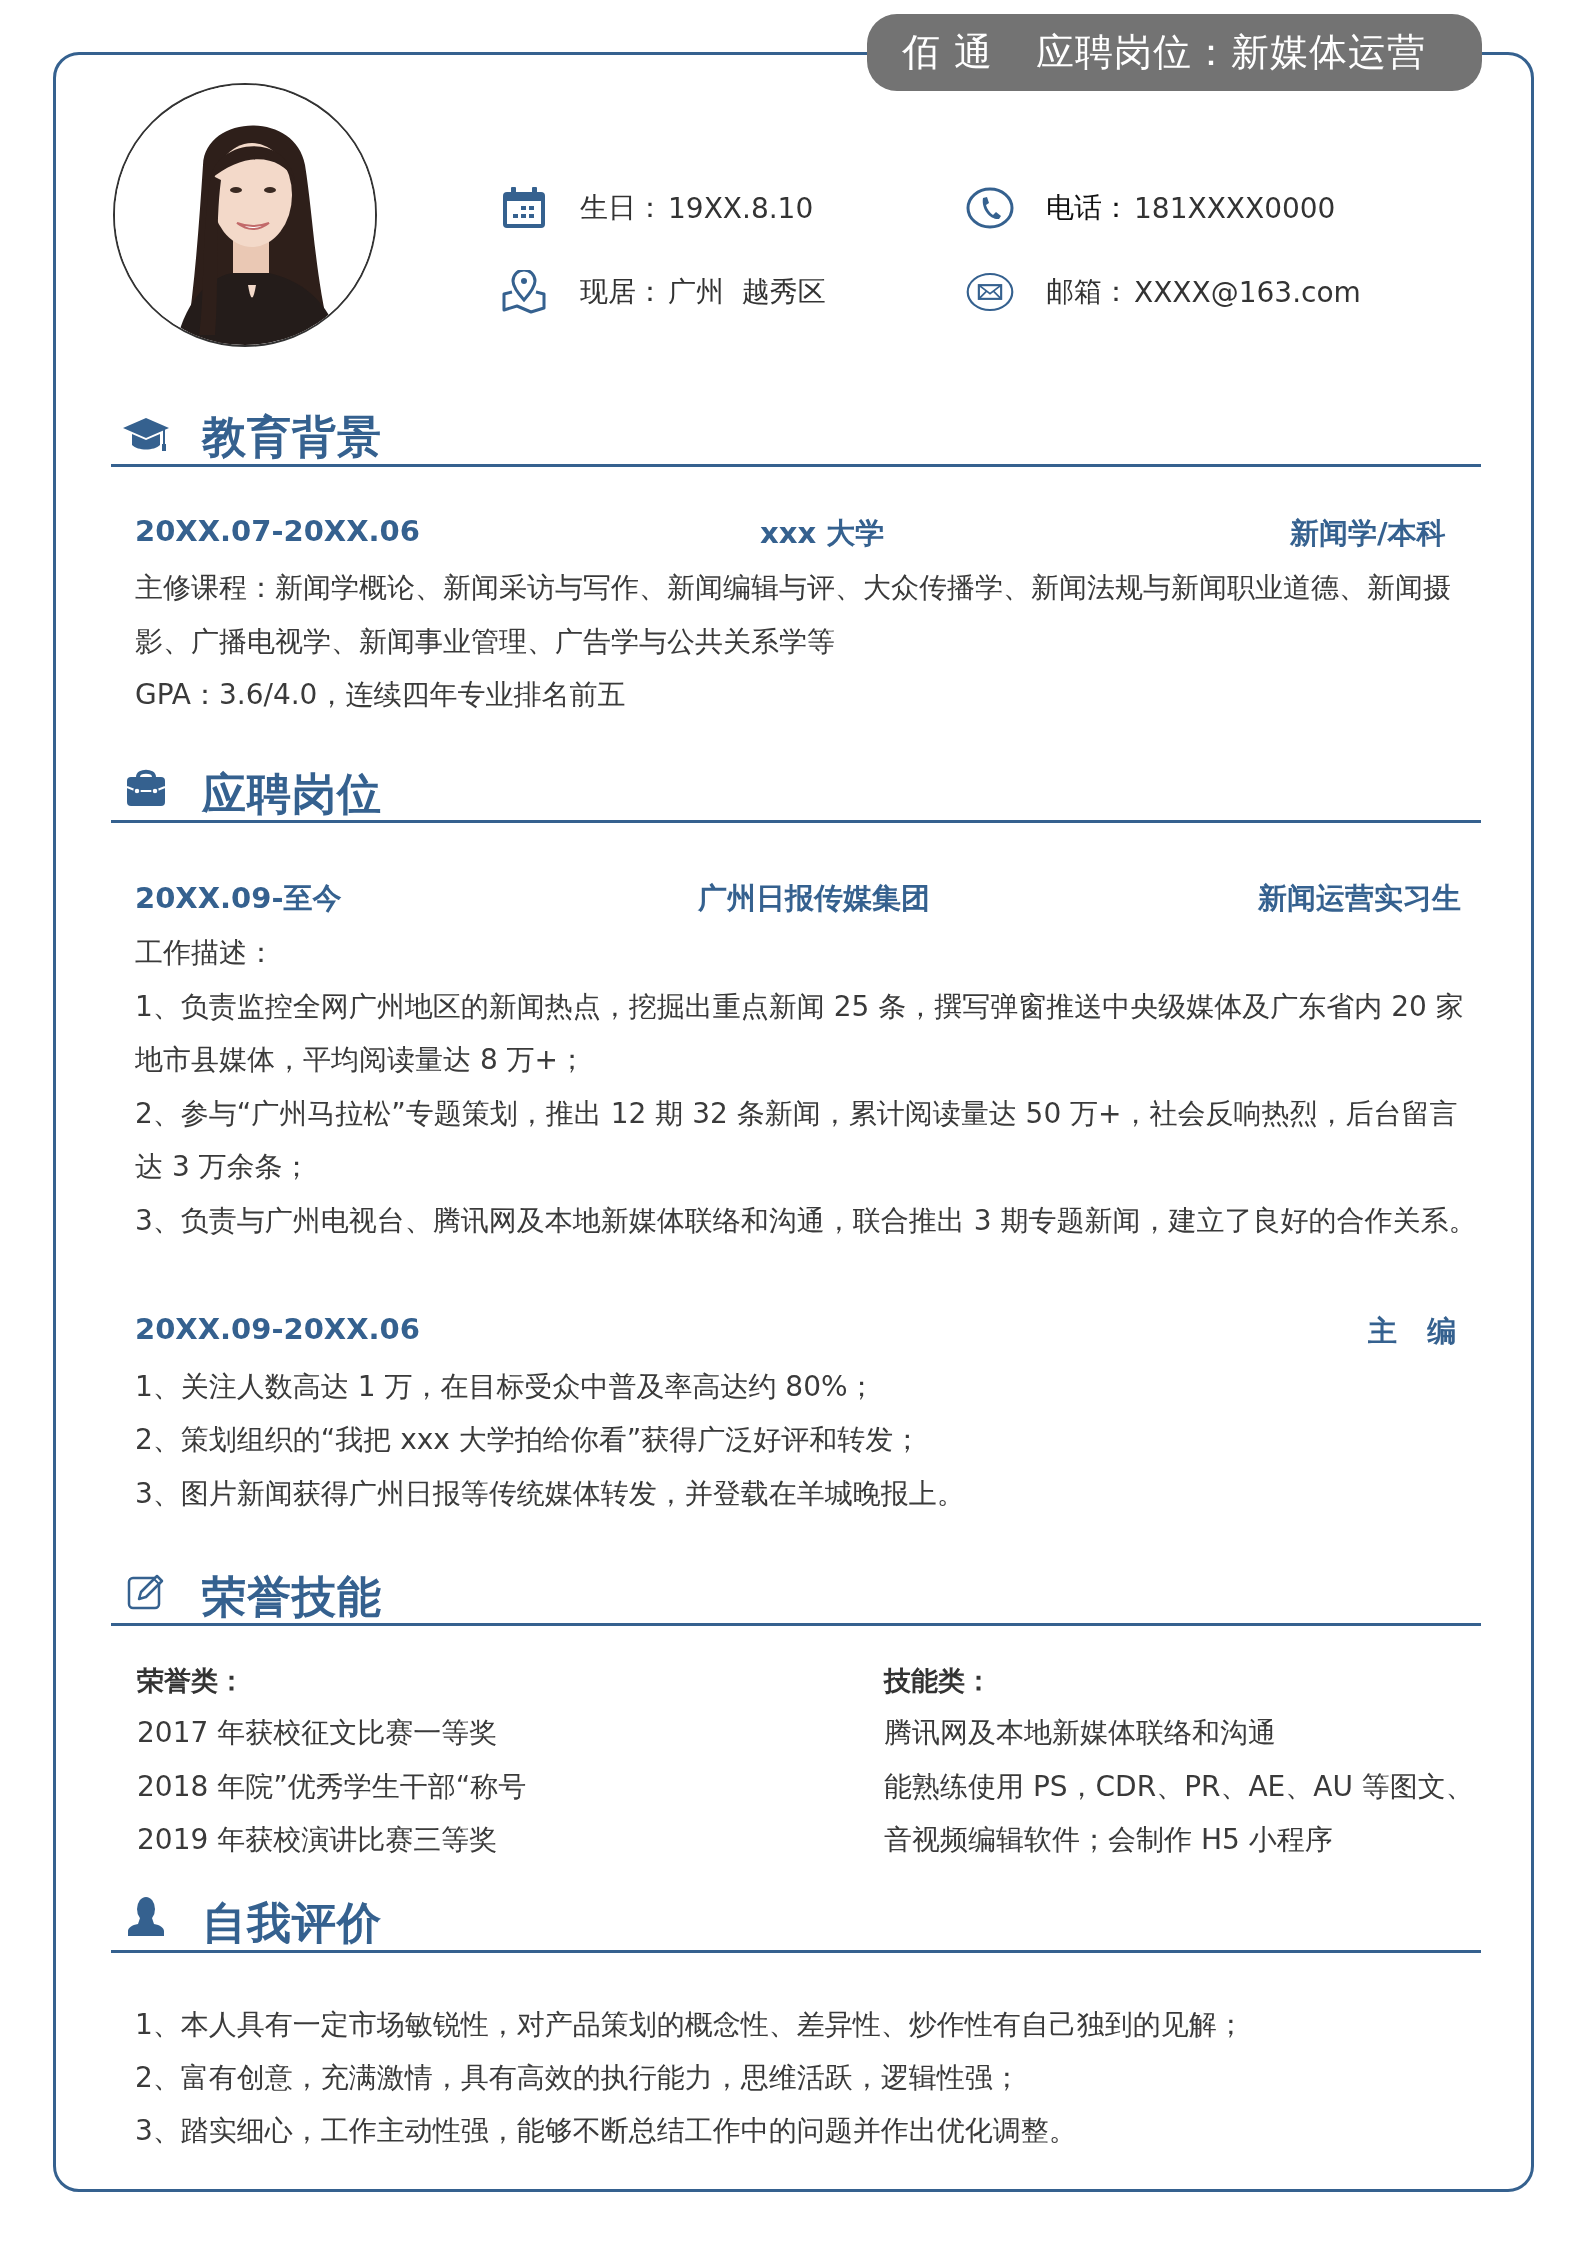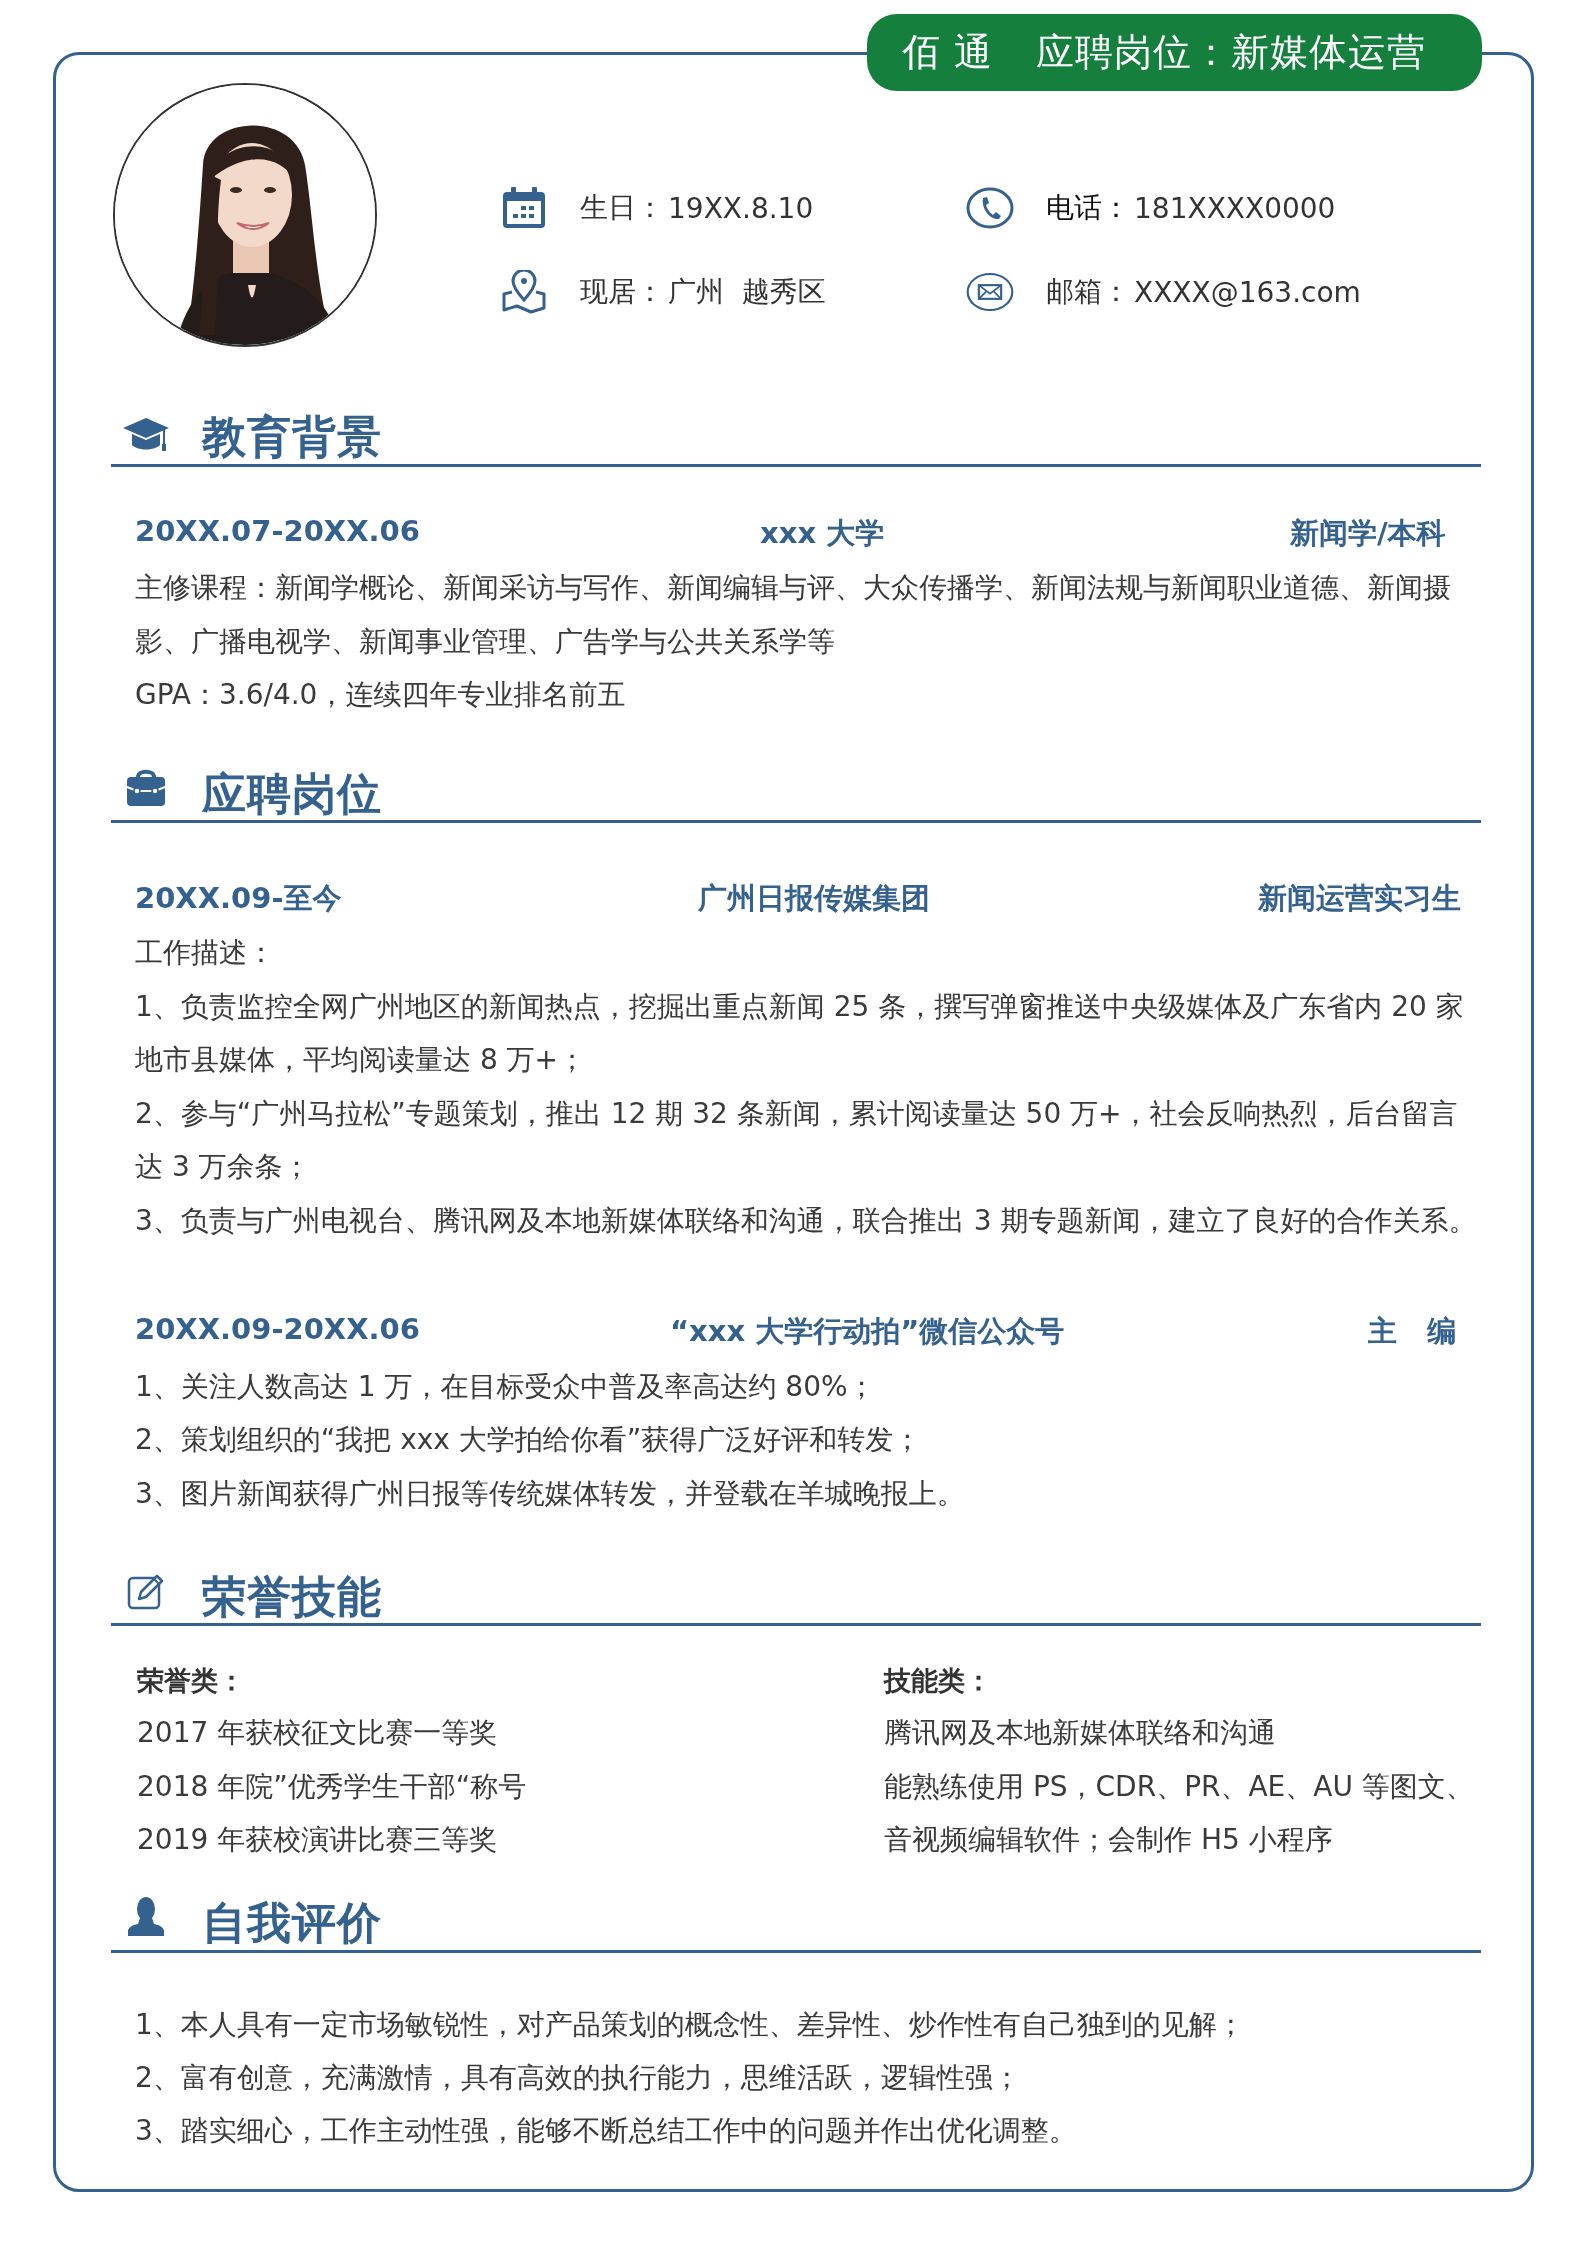--- a/index.html
+++ b/index.html
@@ -5,21 +5,21 @@
   * { margin: 0; padding: 0; box-sizing: border-box; }
   html, body { width: 1587px; height: 2245px; background: #ffffff; overflow: hidden; }
   body { position: relative; font-family: "DejaVu Sans", "Liberation Sans", sans-serif; color: #3a3a3a; }
 
   .frame {
     position: absolute; left: 53px; top: 52px; width: 1481px; height: 2140px;
     border: 3px solid #35618f; border-radius: 26px;
   }
   .name-pill {
     position: absolute; left: 867px; top: 14px; width: 615px; height: 77px;
-    background: #15803d; border-radius: 30px; color: #ffffff;
+    background: #737373; border-radius: 30px; color: #ffffff;
     display: flex; align-items: center; padding-left: 35px;
     font-size: 38px; letter-spacing: 1px; white-space: nowrap;
   }
   .name-pill .name { letter-spacing: 14px; margin-right: 30px; }
 
   .avatar {
     position: absolute; left: 113px; top: 83px; width: 264px; height: 264px;
     border-radius: 50%; border: 2px solid #333333; overflow: hidden; background: #ffffff;
   }
 
@@ -169,21 +169,20 @@
 </div>
 <div class="line" style="top:933px;">工作描述：</div>
 <div class="line" style="top:987px;">1、负责监控全网广州地区的新闻热点，挖掘出重点新闻 25 条，撰写弹窗推送中央级媒体及广东省内 20 家</div>
 <div class="line" style="top:1040px;">地市县媒体，平均阅读量达 8 万+；</div>
 <div class="line" style="top:1094px;">2、参与“广州马拉松”专题策划，推出 12 期 32 条新闻，累计阅读量达 50 万+，社会反响热烈，后台留言</div>
 <div class="line" style="top:1147px;">达 3 万余条；</div>
 <div class="line" style="top:1201px;">3、负责与广州电视台、腾讯网及本地新媒体联络和沟通，联合推出 3 期专题新闻，建立了良好的合作关系。</div>
 
 <div class="row-head" style="top:1312px;">
   <span style="left:0;">20XX.09-20XX.06</span>
-  <span style="left:535px;">“xxx 大学行动拍”微信公众号</span>
   <span style="left:1233px; white-space:pre;">主   编</span>
 </div>
 <div class="line" style="top:1367px;">1、关注人数高达 1 万，在目标受众中普及率高达约 80%；</div>
 <div class="line" style="top:1420px;">2、策划组织的“我把 xxx 大学拍给你看”获得广泛好评和转发；</div>
 <div class="line" style="top:1474px;">3、图片新闻获得广州日报等传统媒体转发，并登载在羊城晚报上。</div>
 
 <div class="section-head" style="top:1565px; height:62px;">
   <span class="sicon" style="top:3px;">
     <svg width="38" height="38" viewBox="0 0 38 38">
       <rect x="2" y="6" width="30" height="30" rx="4" fill="none" stroke="#35618f" stroke-width="2.5"></rect>

